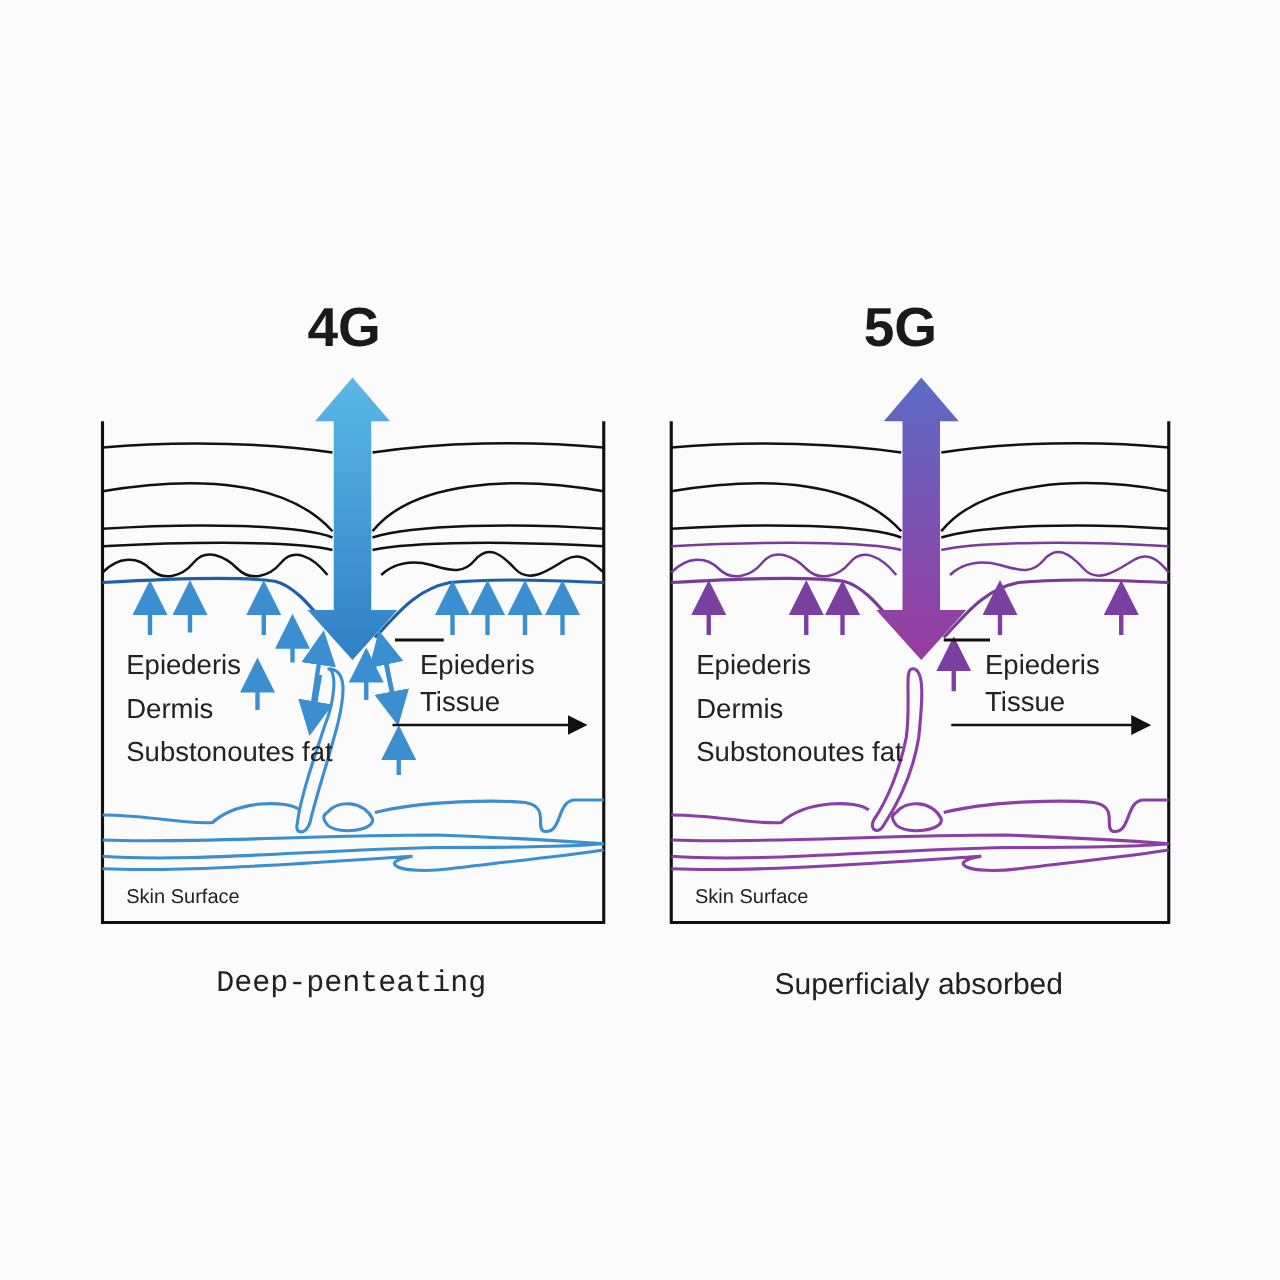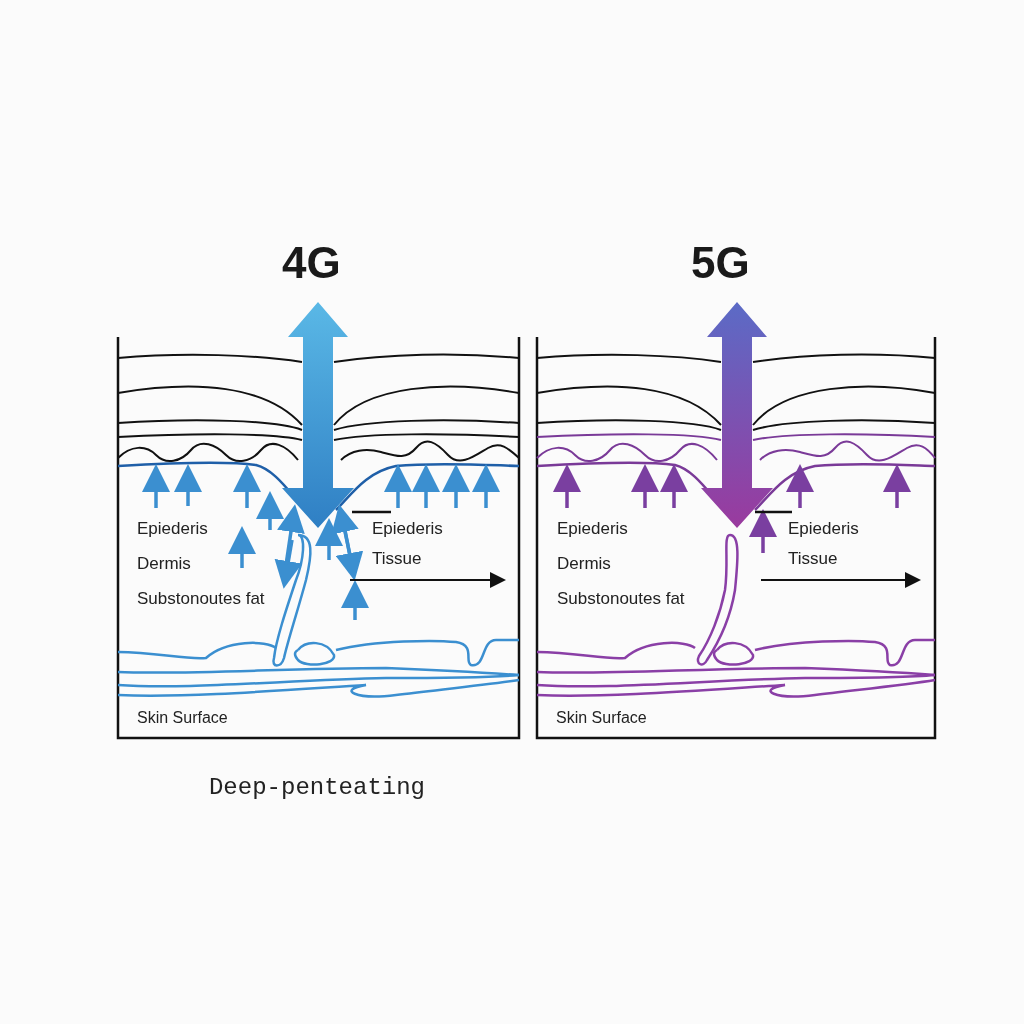--- a/index.html
+++ b/index.html
@@ -1,24 +1,24 @@
 <!DOCTYPE html>
 <html><head>
 <meta charset="utf-8">
 <style>
   html, body { margin: 0; padding: 0; }
   body { width: 1024px; height: 1024px; background: #fbfbfb; position: relative; overflow: hidden; font-family: "Liberation Sans", sans-serif; color: #222; }
   .panel { position: absolute; top: 0; width: 512px; height: 1024px; }
-  .panel.left { left: 0; margin-left: 36px; }
+  .panel.left { left: 0; }
   .panel.right { left: 455px; }
   .title { position: absolute; top: 238px; font-size: 44px; font-weight: bold; color: #1a1a1a; }
   .left .title { left: 246px; }
   .right .title { left: 236px; }
   svg.diagram { position: absolute; left: 0; top: 0; }
-  .label { position: absolute; font-size: 17px; color: #222; white-space: nowrap; }
+  .label { position: absolute; font-size: 22px; color: #222; white-space: nowrap; }
   .caption { position: absolute; width: 400px; text-align: center; font-size: 24px; line-height: 36px; color: #222; }
 </style>
 </head>
 <body>
 
 <div class="panel left">
   <div class="title">4G</div>
   <svg class="diagram" width="512" height="1024">
     <defs>
       <linearGradient id="g4" x1="0" y1="0" x2="0" y2="1">
@@ -147,14 +147,15 @@
       <path d="M82,695 C150,698 250,690 330,685 C300,690 320,700 360,695 C400,690 450,685 480,680"></path>
     </g>
   </svg>
   <div class="label" style="left:102px;top:519px;">Epiederis</div>
   <div class="label" style="left:102px;top:554px;">Dermis</div>
   <div class="label" style="left:102px;top:589px;">Substonoutes fat</div>
   <div class="label" style="left:333px;top:519px;">Epiederis</div>
   <div class="label" style="left:333px;top:549px;">Tissue</div>
   <div class="label" style="left:101px;top:709px;font-size:16px;">Skin Surface</div>
   <div class="caption" style="left:80px;top:770px;">
+    <div>Superficialy absorbed</div>
   </div>
 </div>
 
 </body></html>

